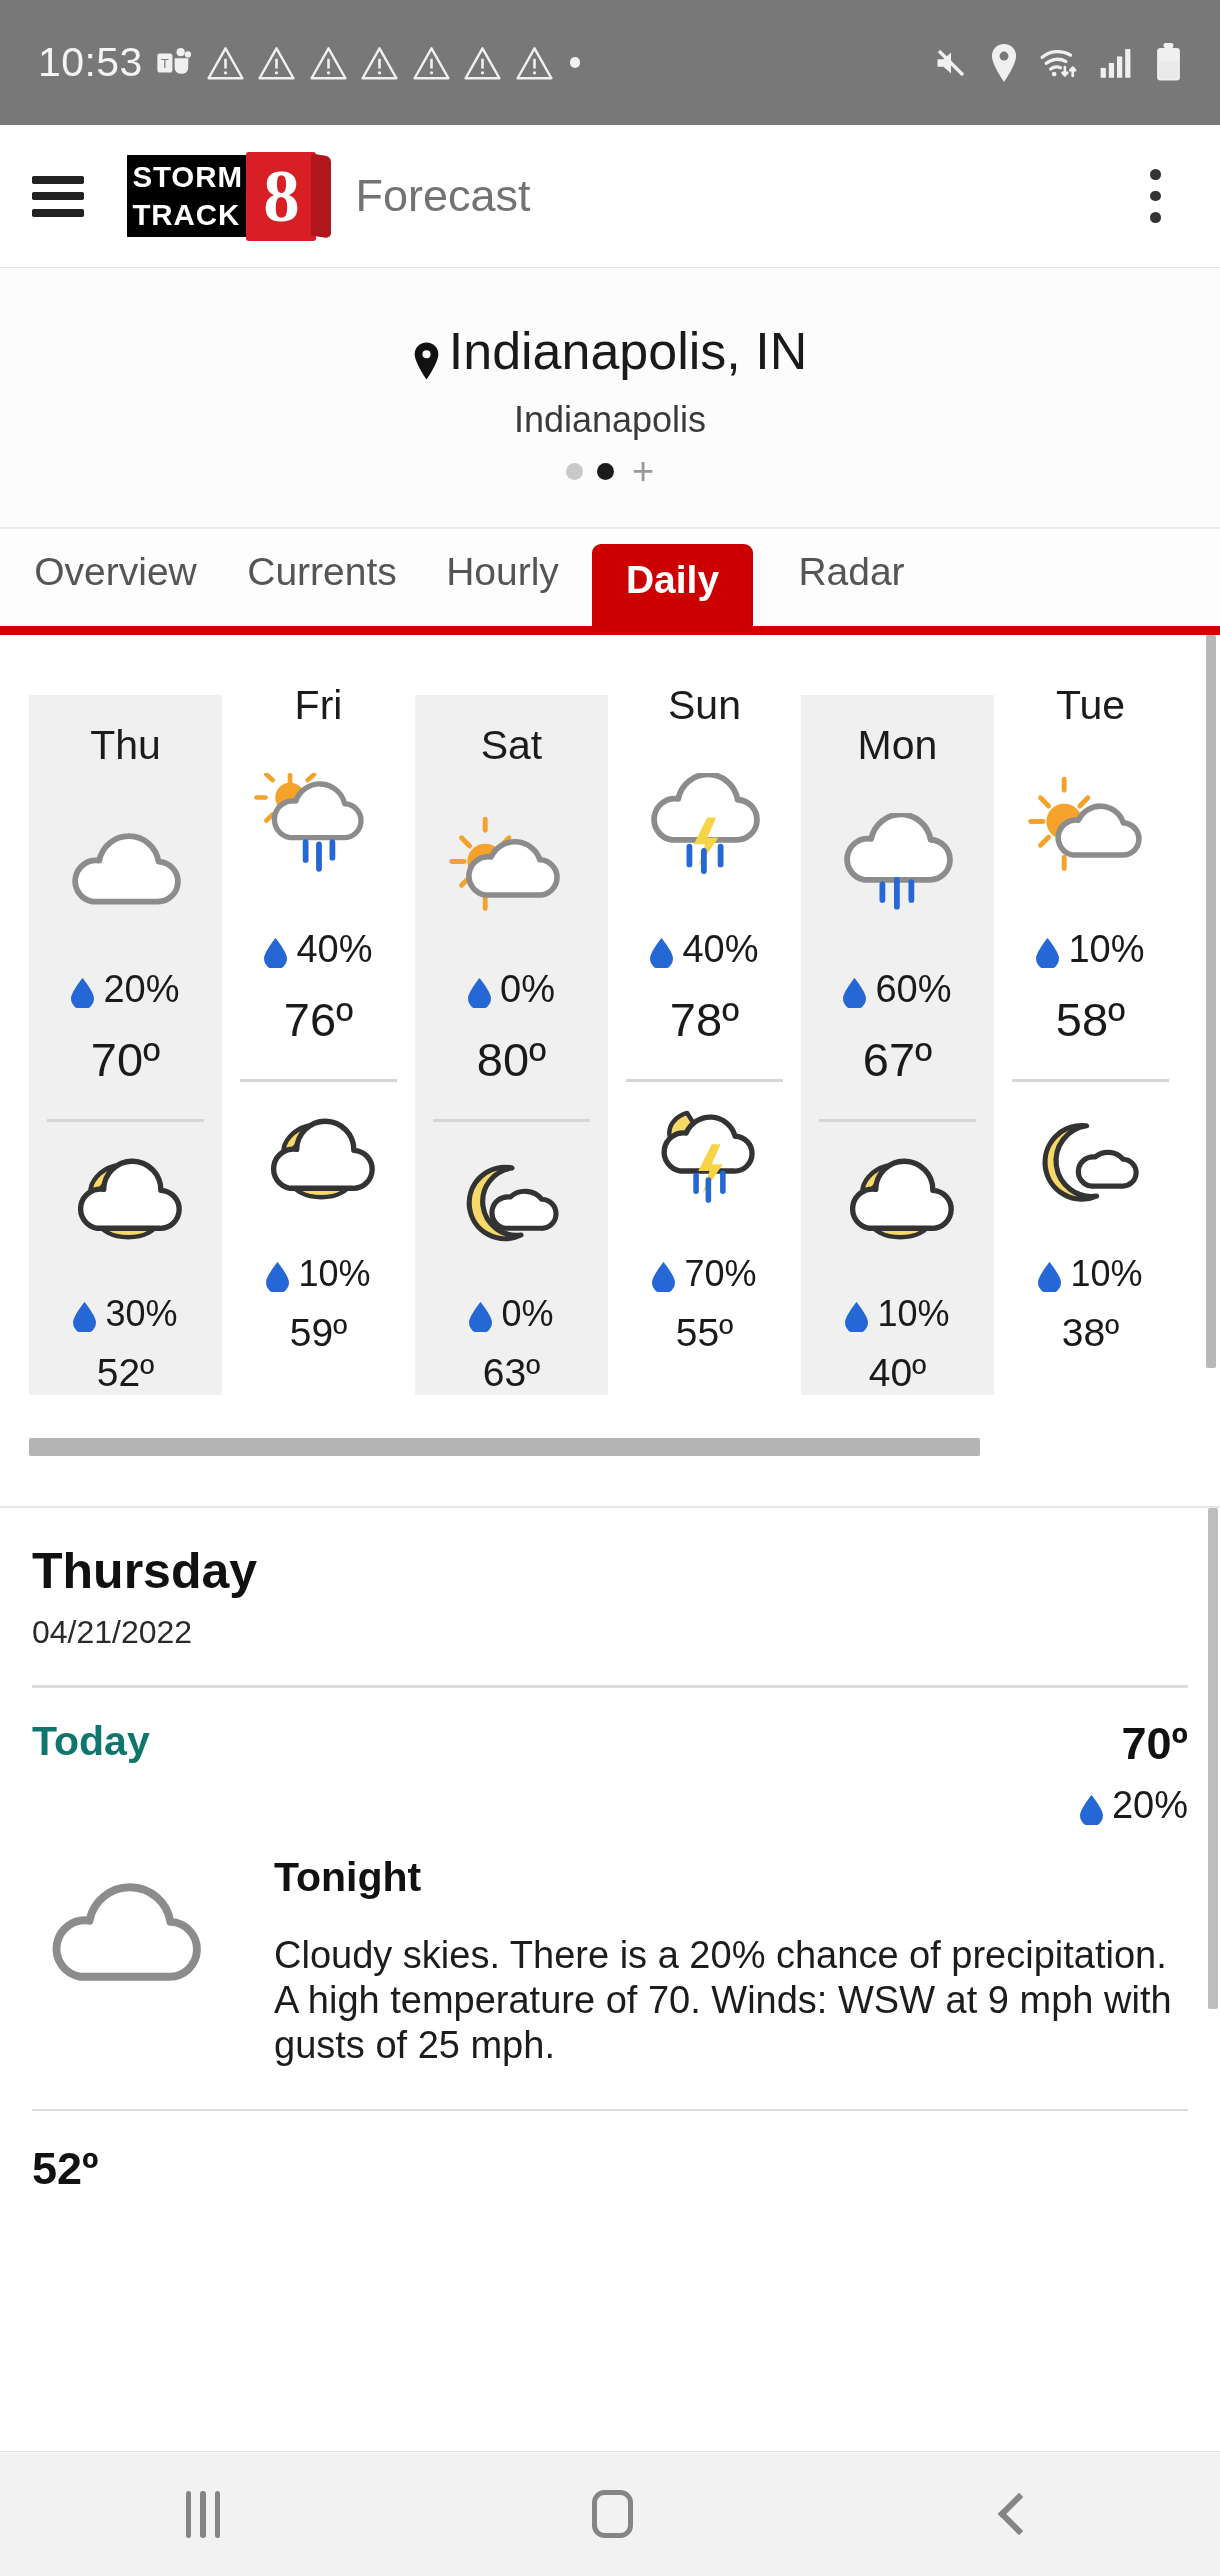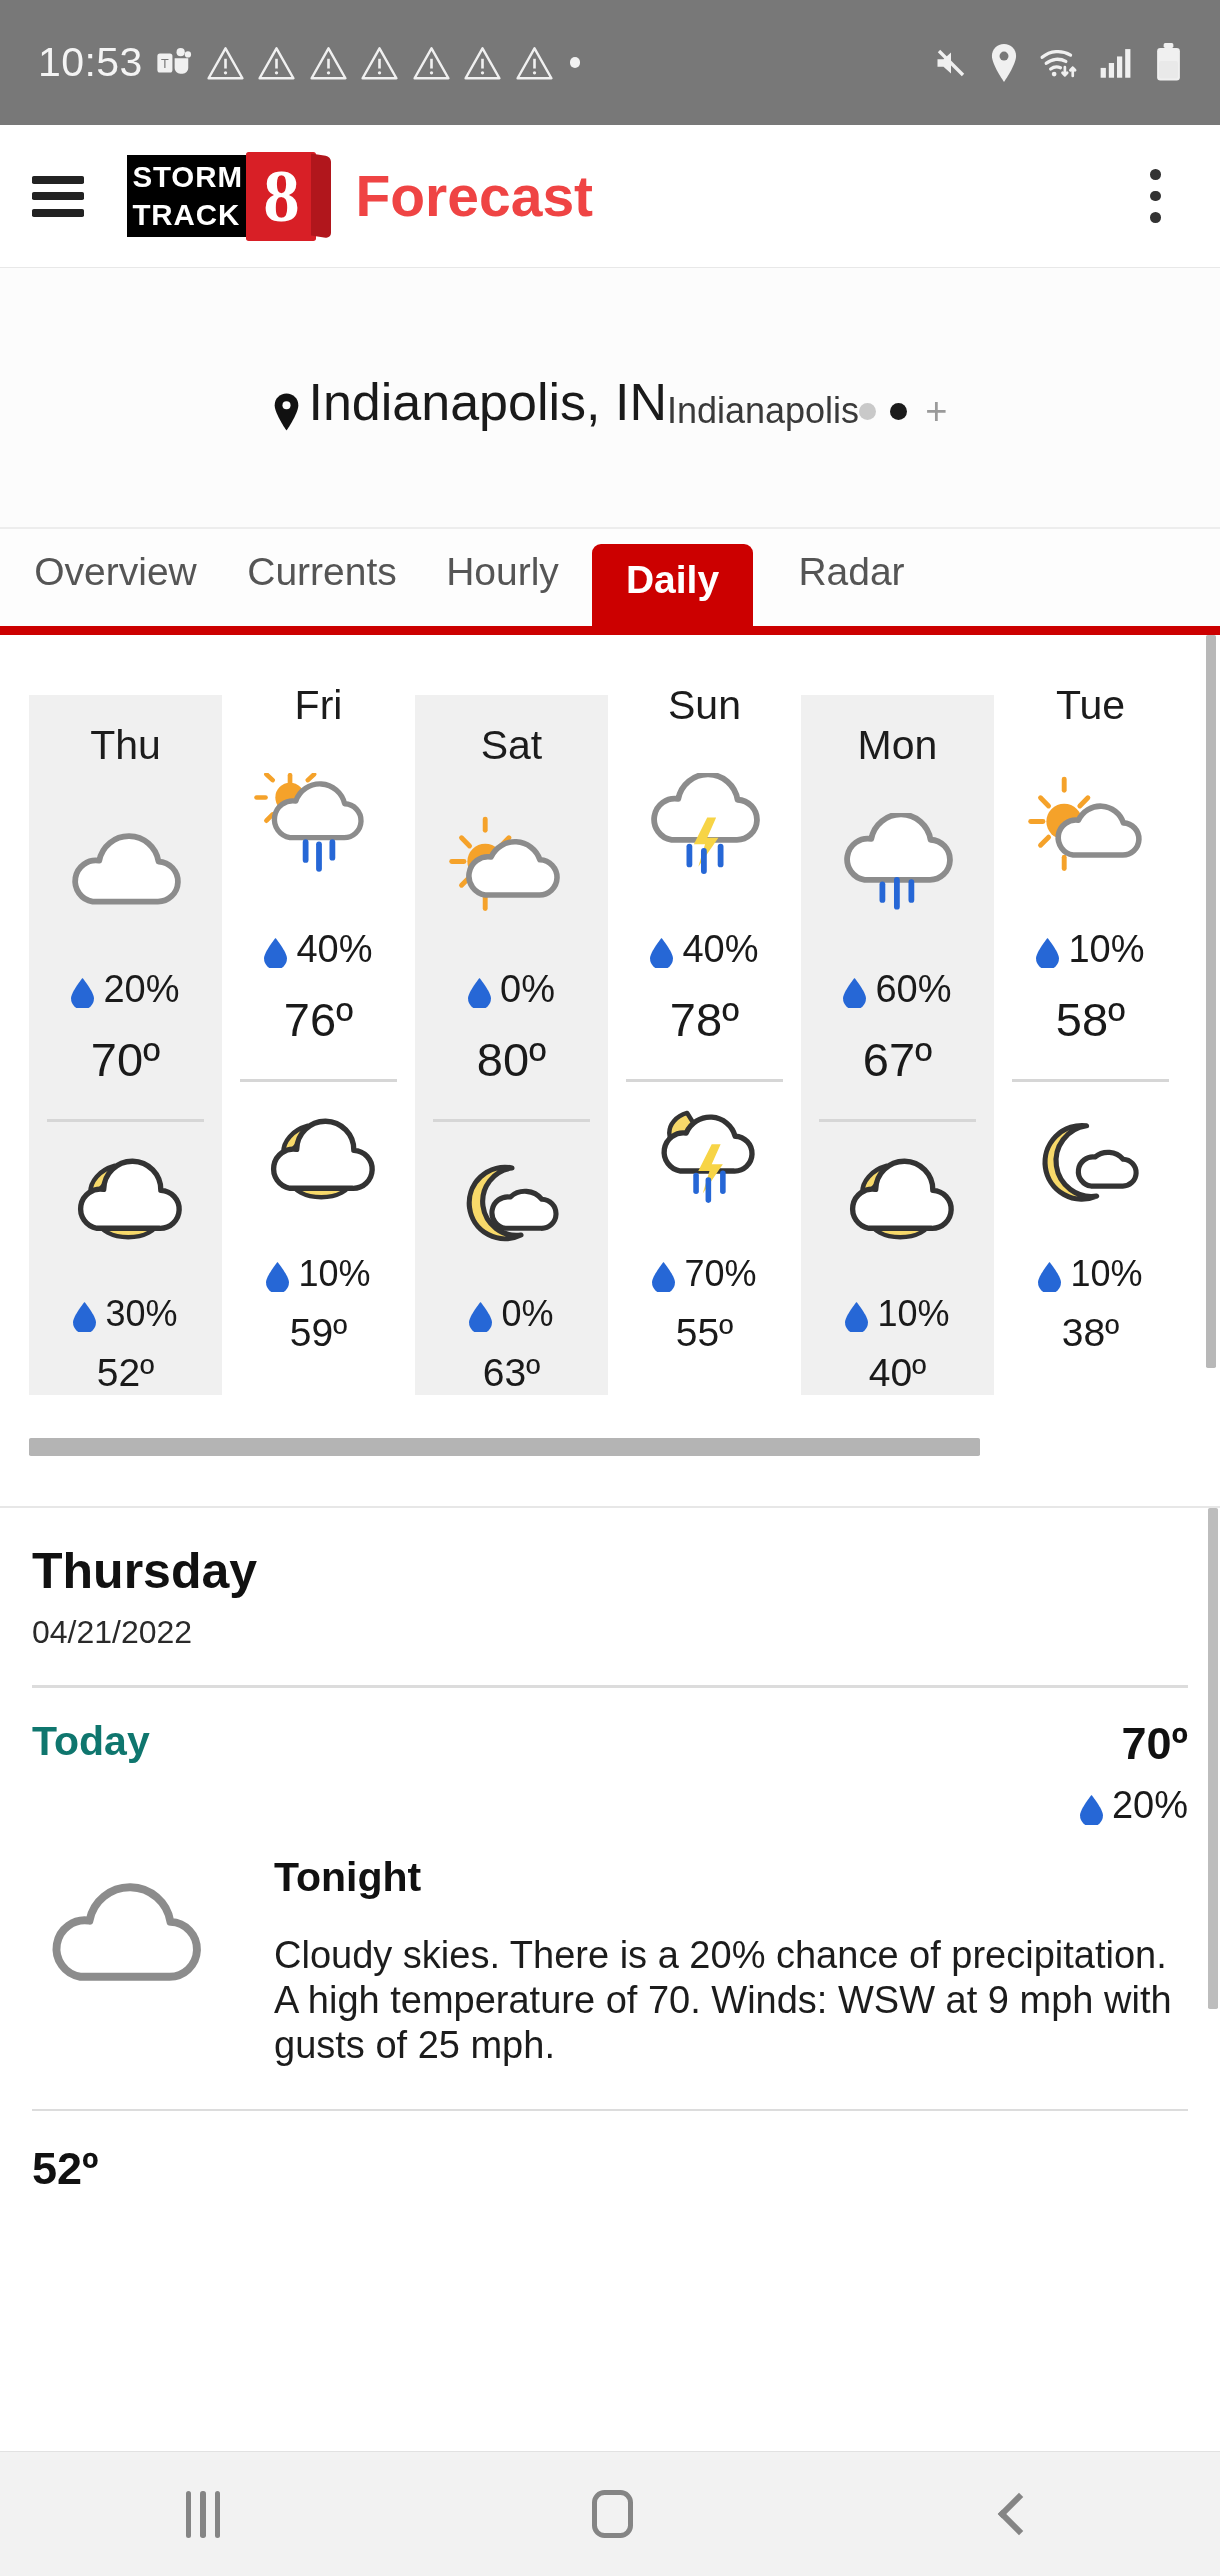--- a/index.html
+++ b/index.html
@@ -38,28 +38,28 @@
   .logo-eight {
     position: relative; width: 70px; height: 89px; background: #d81f26;
     display: flex; align-items: center; justify-content: center; margin-left: -1.8px;
     border-radius: 2.7px;
   }
   .logo-eight span { color: #fff; font-weight: bold; font-size: 73px; line-height: 73px; font-family: "Liberation Serif", serif; }
   .logo-eight::after {
     content:""; position:absolute; right:-14.3px; top: 3.6px; width: 19.7px; height: 82px;
     background: #b1161c; border-radius: 0 5.4px 5.4px 0; transform: skewY(8deg);
   }
-  .appbar-title { margin-left: 39px; font-size: 57px; font-weight: bold; color: #ef4444; flex: 1; }
+  .appbar-title { margin-left: 39px; font-size: 45px; font-weight: normal; color: #737373; flex: 1; }
   .kebab { width: 10.7px; display:flex; flex-direction: column; gap: 10.7px; align-items:center; margin-right: 27px; cursor:pointer; }
   .kebab i { width: 10.7px; height: 10.7px; border-radius:50%; background: #333; display:block; }
 
   
   .location {
     flex: 0 0 261px; background: #fcfcfc;
-    display:flex; flex-direction: row; align-items:center; justify-content:center;
+    display:flex; flex-direction: column; align-items:center; justify-content:center;
     border-bottom: 2.7px solid #ededed;
     padding-top: 9px;
   }
   .loc-main { display:flex; align-items:center; font-size: 52px; color:#1a1a1a; font-weight:400; }
   .pin { width: 27px; height: 38px; margin-right: 9px; }
   .loc-sub { font-size: 36px; color: #3a3a3a; margin-top: 18px; }
   .dots { display:flex; align-items:center; gap: 14.3px; margin-top: 19.7px; }
   .dots .d { width: 17px; height: 17px; border-radius:50%; background: #c9c9c9; }
   .dots .d.active { background: #1b1b1b; }
   .plus { color: #9a9a9a; font-size: 38px; line-height: 23px; margin-left: 3.6px; font-weight: 300; }

